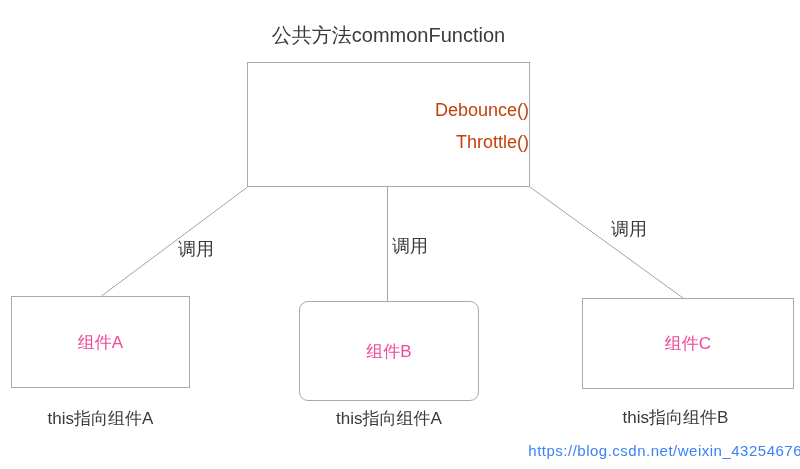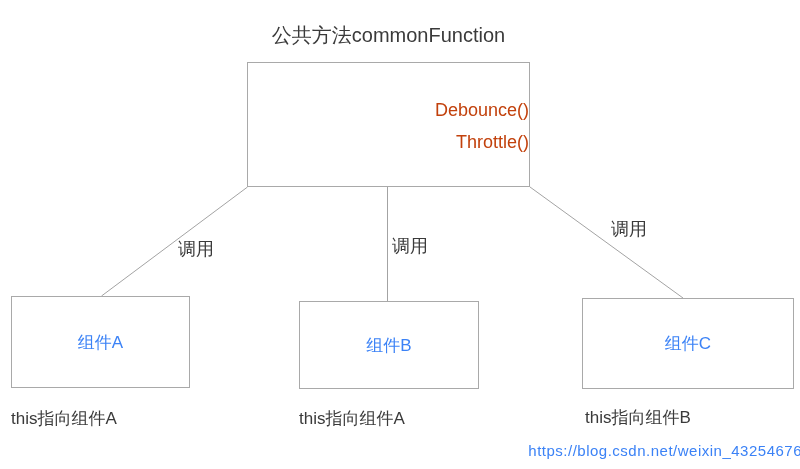--- a/index.html
+++ b/index.html
@@ -64,30 +64,30 @@
   .call-c { left: 611px; top: 217px; }
   .comp-box {
     position: absolute;
     border: 1px solid #a9a9a9;
     box-sizing: border-box;
     background: #ffffff;
     display: flex;
     align-items: center;
     justify-content: center;
     font-size: 17px;
-    color: #3b82f6;
+    color: #ec4899;
   }
   .comp-a { left: 11px;  top: 296px; width: 179px; height: 92px; }
-  .comp-b { left: 299px; top: 301px; width: 180px; height: 88px; }
+  .comp-b { left: 299px; top: 301px; width: 180px; height: 100px; border-radius: 9px; }
   .comp-c { left: 582px; top: 298px; width: 212px; height: 91px; }
   .caption {
     position: absolute;
     font-size: 17px;
     color: #3a3a3a;
-    text-align: left;
+    text-align: center;
     white-space: nowrap;
   }
   .cap-a { left: 11px;  top: 407px; width: 179px; }
   .cap-b { left: 299px; top: 407px; width: 180px; }
   .cap-c { left: 585px; top: 406px; width: 181px; }
   .watermark {
     position: absolute;
     right: 10px;
     top: 442px;
     font-size: 15px;

